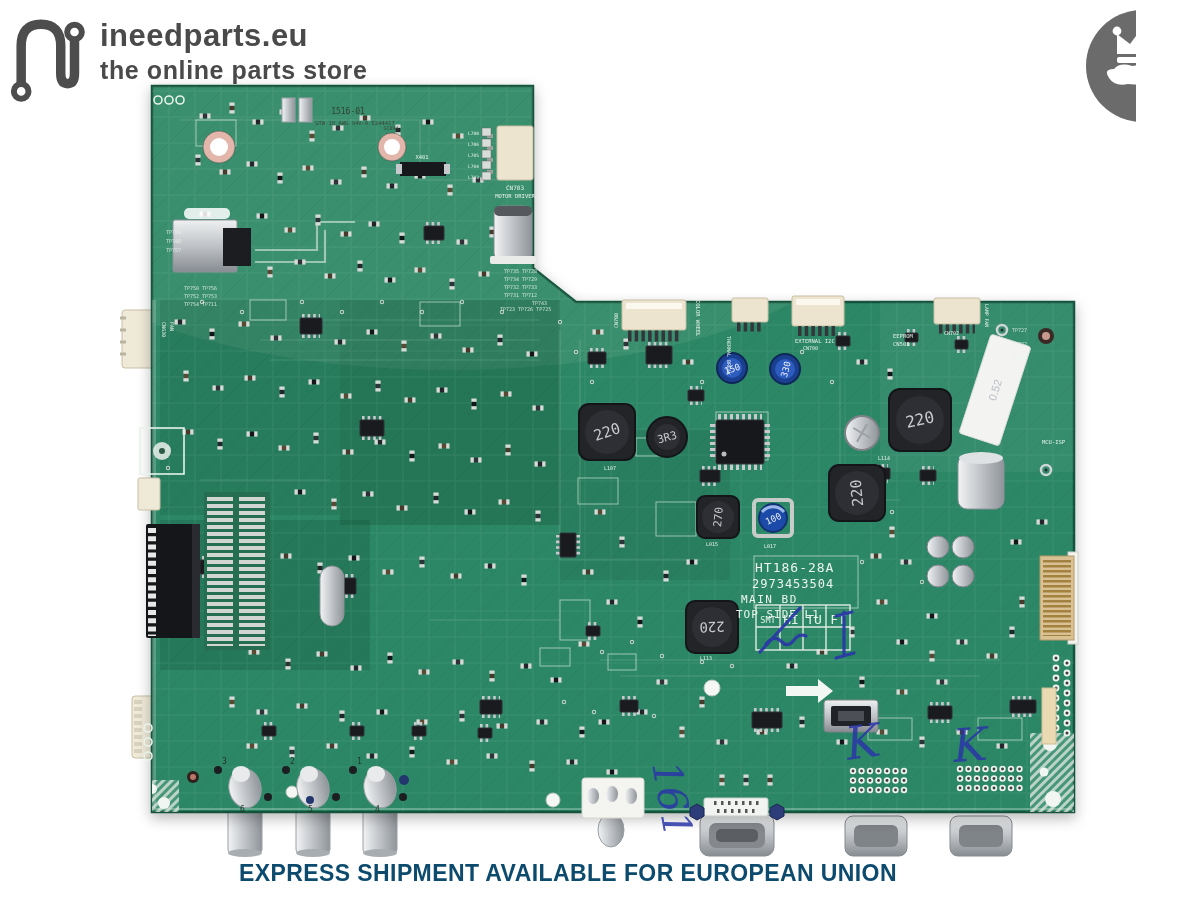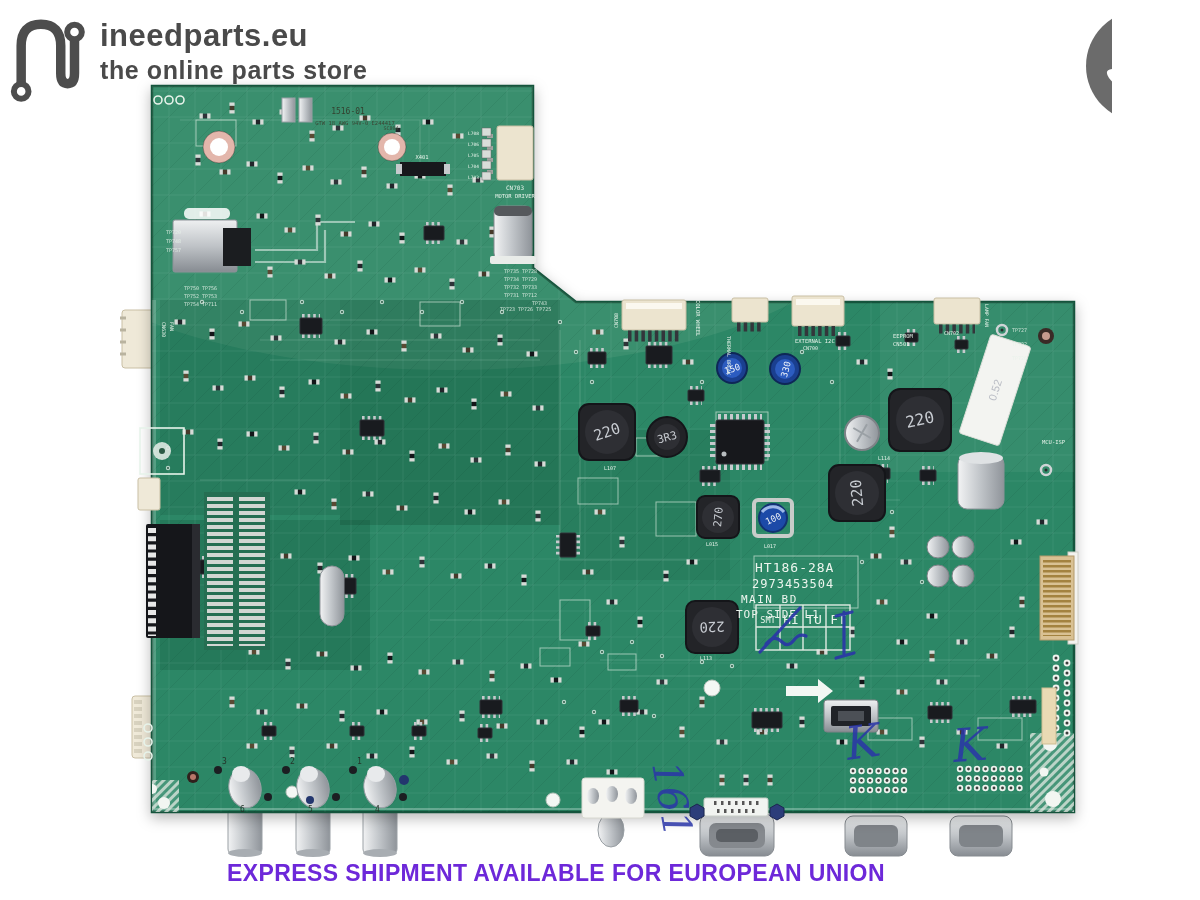--- a/index.html
+++ b/index.html
@@ -1,17 +1,17 @@
 <!DOCTYPE html>
 <html><head>
 <meta charset="utf-8">
 <style>
   html,body{margin:0;padding:0;background:#fff;}
   #stage{position:relative;width:1112px;height:900px;background:#fff;overflow:hidden;
-         font-family:"Liberation Sans",sans-serif;}
+         font-family:"Liberation Sans",sans-serif;padding-left:24px;}
   #logo{position:absolute;left:10px;top:4px;display:flex;align-items:flex-start;}
   #logo-text{margin-left:4px;margin-top:16px;}
   #logo-title{font-size:31px;font-weight:bold;letter-spacing:.5px;line-height:1.05;}
   #logo-tagline{font-size:25px;font-weight:bold;letter-spacing:.6px;margin-top:3px;}
   #badge{position:absolute;left:1082px;top:8px;}
   #caption{position:absolute;left:0;top:860px;width:100%;text-align:center;
            font-size:23px;font-weight:bold;letter-spacing:.4px;}
   #pcb-wrap{position:absolute;left:0;top:0;}
   .silk-t{font-family:"DejaVu Sans Mono",monospace;}
 </style>
@@ -39,21 +39,21 @@
         <polygon points="-25,-10 -25,-30 -12,-20 0,-36 12,-20 25,-30 25,-10"></polygon>
         <circle cx="-25" cy="-33" r="4.4"></circle>
           <circle cx="0" cy="-39" r="4.4"></circle>
           <circle cx="25" cy="-33" r="4.4"></circle>
         <rect x="-25" y="-7" width="50" height="6" rx="2"></rect>
         <path d="M -33,14 Q -39,5 -28,5 Q -22,-2 -10,2 L 24,-3 Q 38,-5 42,1 Q 46,7 36,9 L 20,14 Q 2,22 -14,20 Q -27,23 -33,14 Z"></path>
       </g>
     </svg>
   </div>
 
-  <div id="caption" style="color:#6d28d9">EXPRESS SHIPMENT AVAILABLE FOR EUROPEAN UNION</div>
+  <div id="caption" style="color:#0c4a6e">EXPRESS SHIPMENT AVAILABLE FOR EUROPEAN UNION</div>
 
   <div id="pcb-wrap">
   <svg id="pcb" width="1200" height="900" viewBox="0 0 1200 900">
     <defs>
       <linearGradient id="silvV" x1="0" y1="0" x2="1" y2="0">
         <stop offset="0" stop-color="#f2f3f4"></stop>
             <stop offset=".45" stop-color="#c4c8cc"></stop>
             <stop offset="1" stop-color="#8f949a"></stop>
       </linearGradient>
       <linearGradient id="silvH" x1="0" y1="0" x2="0" y2="1">

